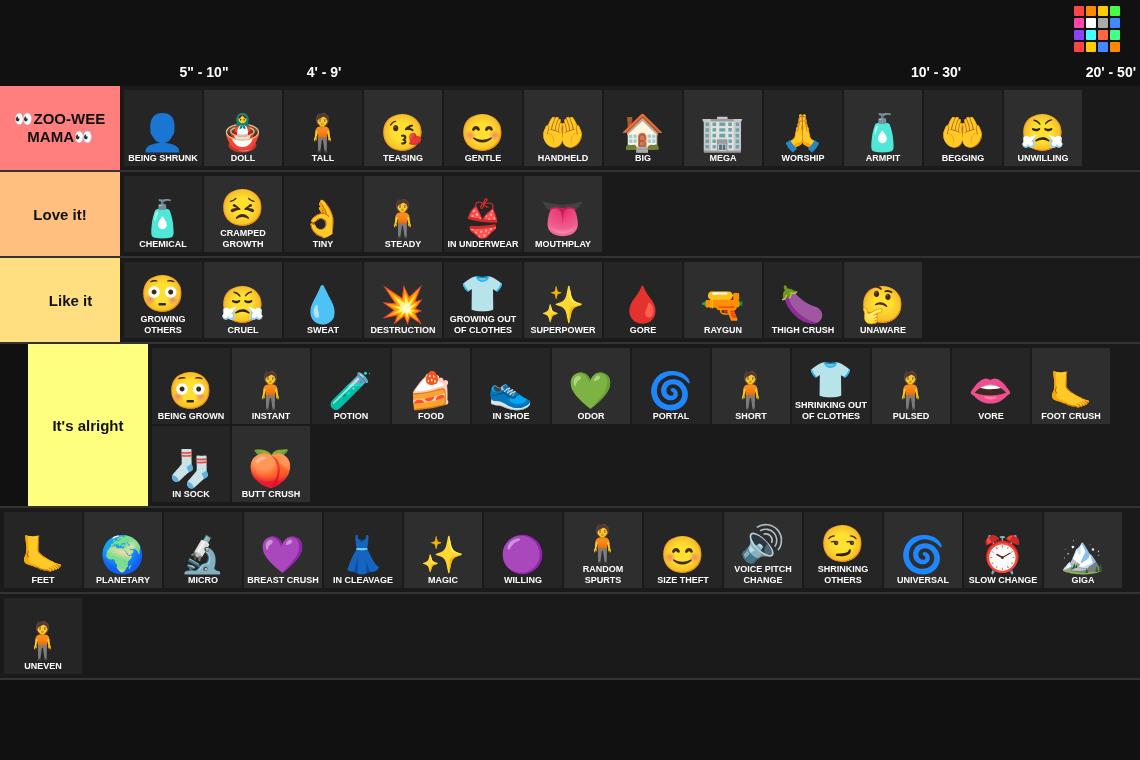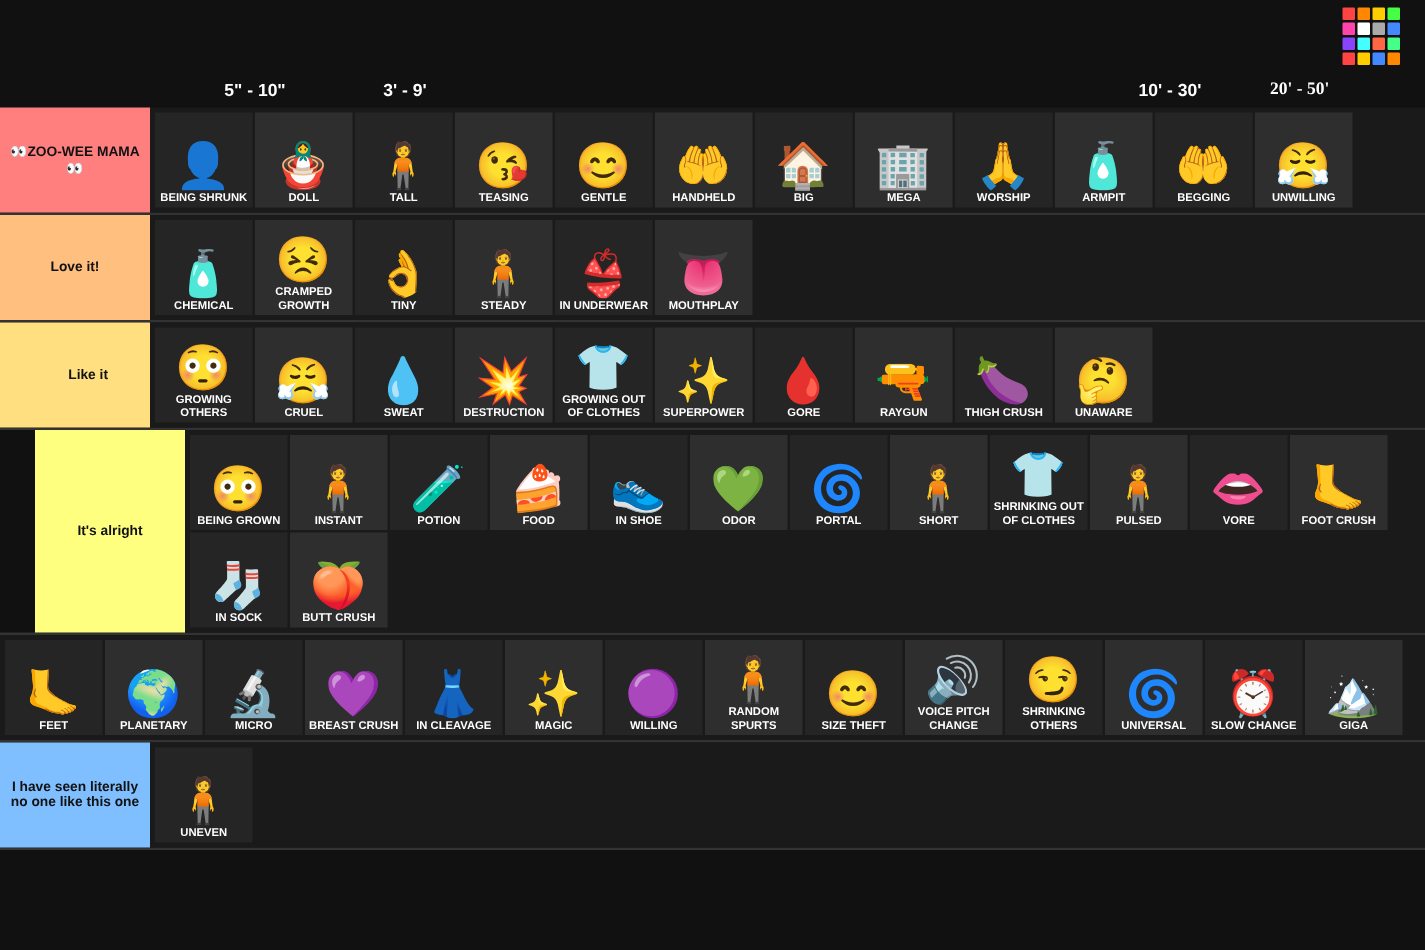--- a/index.html
+++ b/index.html
@@ -41,21 +41,21 @@
       border-bottom: 2px solid #333;
       min-height: 80px;
     }
     .tier-label {
       min-width: 120px;
       width: 120px;
       display: flex;
       align-items: center;
       justify-content: center;
       text-align: center;
-      font-size: 11px;
+      font-size: 15px;
       font-weight: bold;
       color: #111;
       padding: 8px;
       flex-shrink: 0;
     }
     .tier-content {
       flex: 1;
       display: flex;
       flex-wrap: wrap;
       align-content: flex-start;
@@ -133,24 +133,24 @@
       <div class="logo-cell" style="background:#ff8800"></div>
     </div>
     <span class="tiermaker-text"></span>
   </div>
 </div>
 
 <div class="header-row">
   <div class="header-spacer"></div>
   <div class="header-sizes">
     <div class="size-block" style="width:160px; text-align:center;">5" - 10"</div>
-    <div class="size-block" style="width:80px; text-align:center;">3' - 9'</div>
+    <div class="size-block" style="width:80px; text-align:center;">4' - 9'</div>
     <div class="size-block" style="flex:1;"></div>
     <div class="size-block" style="width:160px; text-align:center;">10' - 30'</div>
-    <div class="size-block" style="width:120px; text-align:left;font-family:Liberation Serif, serif;">20' - 50'</div>
+    <div class="size-block" style="width:120px; text-align:right;">20' - 50'</div>
   </div>
 </div>
 
 <div id="tier-container">
 <div class="tier-row">
       <div class="tier-label" style="background-color: rgb(255, 127, 127);">👀ZOO-WEE MAMA👀</div>
       <div class="tier-content">
         <div class="tier-item" style="background-color: rgb(37, 37, 37);">
           <div class="tier-item-emoji">👤</div>
           <div class="tier-item-label">Being Shrunk</div>
@@ -390,21 +390,20 @@
           <div class="tier-item-emoji">⏰</div>
           <div class="tier-item-label">SLOW CHANGE</div>
         </div>
         <div class="tier-item" style="background-color: rgb(46, 46, 46);">
           <div class="tier-item-emoji">🏔️</div>
           <div class="tier-item-label">GIGA</div>
         </div>
       </div>
     </div>
     <div class="tier-row">
-      <div class="tier-label" style="background-color: rgb(127, 191, 255);">I have seen literally no one like this one</div>
       <div class="tier-content">
         <div class="tier-item" style="background-color: rgb(37, 37, 37);">
           <div class="tier-item-emoji">🧍</div>
           <div class="tier-item-label">UNEVEN</div>
         </div>
       </div>
     </div>
   </div>
 
 </body></html>

